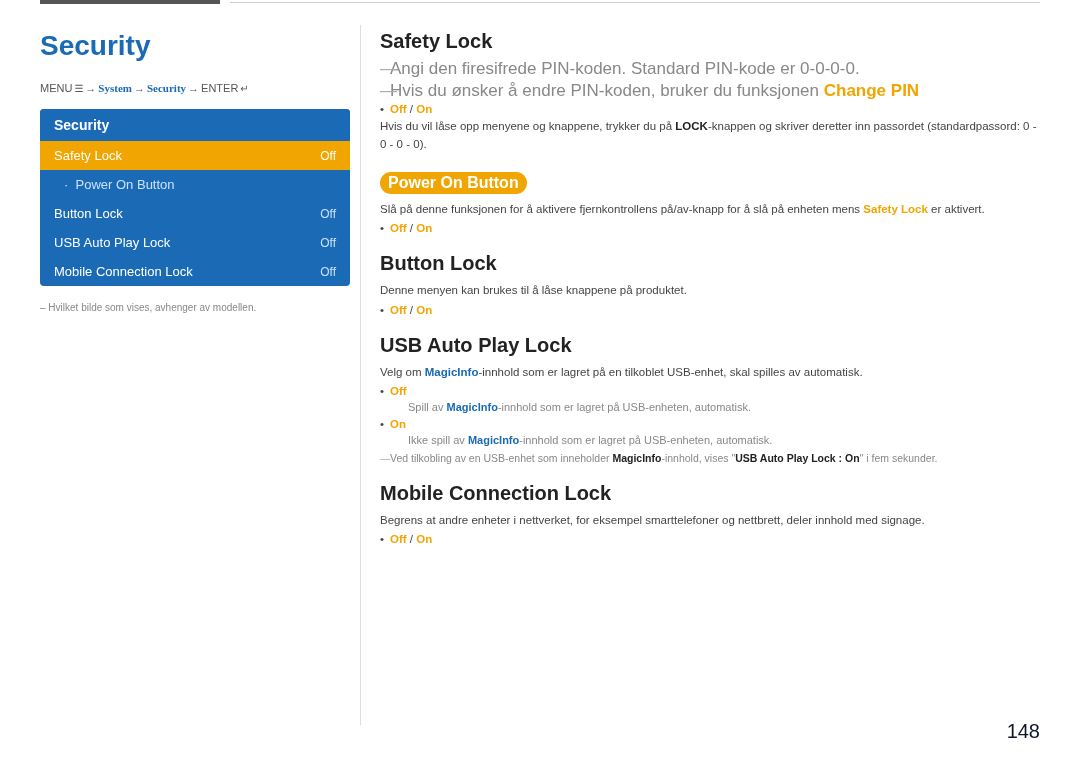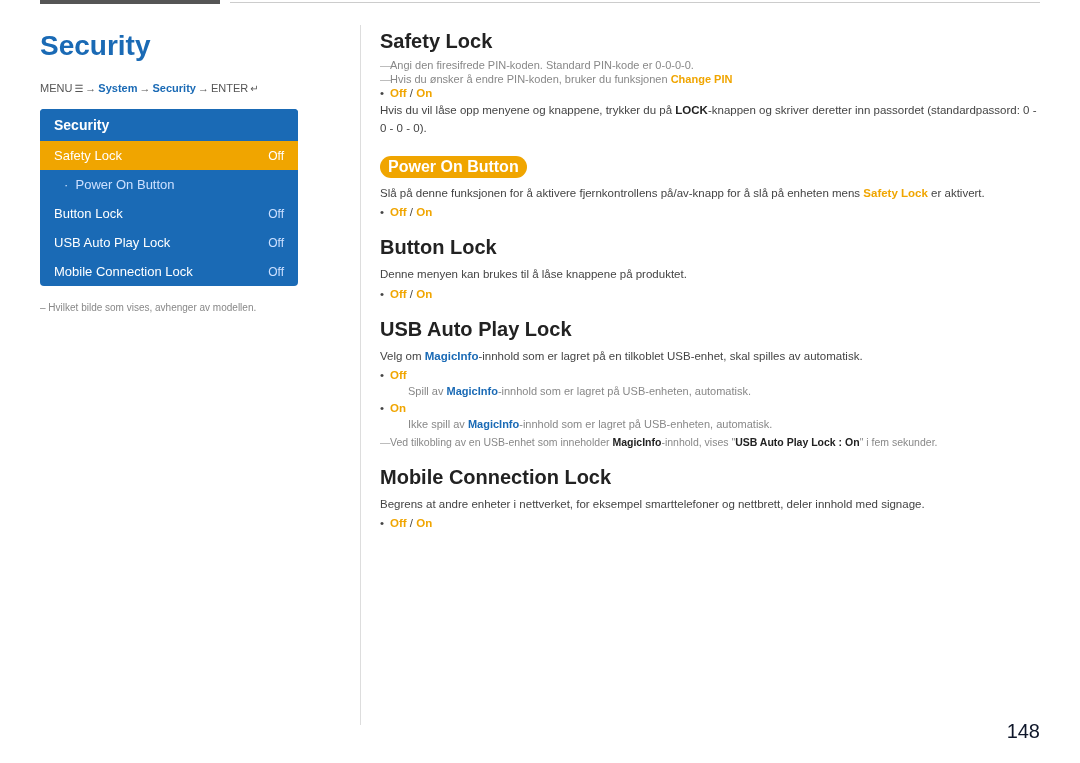--- a/index.html
+++ b/index.html
@@ -35,39 +35,39 @@
       background: #ccc;
       margin-top: 2px;
       margin-left: 10px;
     }
 
     
     .left-column {
       position: absolute;
       top: 30px;
       left: 40px;
-      width: 258px;
+      width: 310px;
     }
 
     .page-title {
       font-size: 28px;
       font-weight: bold;
       color: #1a6ab5;
       margin-bottom: 20px;
     }
 
     .menu-path {
       font-size: 11px;
       color: #555;
       margin-bottom: 15px;
       display: flex;
       align-items: flex-end;
       gap: 2px;
     }
-    .menu-path .highlight { color: #1a6ab5; font-weight: bold; }
+    .menu-path .highlight { color: #1a6ab5; font-weight: bold; font-family: Liberation Serif, serif; }
 
     
     .security-panel {
       background: #1a6ab5;
       border-radius: 4px;
       overflow: hidden;
     }
     .security-panel-header {
       background: #1a6ab5;
       color: #fff;
@@ -132,21 +132,21 @@
     }
 
     .section-text {
       font-size: 11.5px;
       color: #444;
       line-height: 1.6;
       margin-bottom: 4px;
     }
 
     .note-line {
-      font-size: 11px;
+      font-size: 17px;
       color: #888;
       padding-left: 10px;
       position: relative;
       margin-bottom: 2px;
     }
     .note-line::before {
       content: '—';
       position: absolute;
       left: 0;
       color: #aaa;

